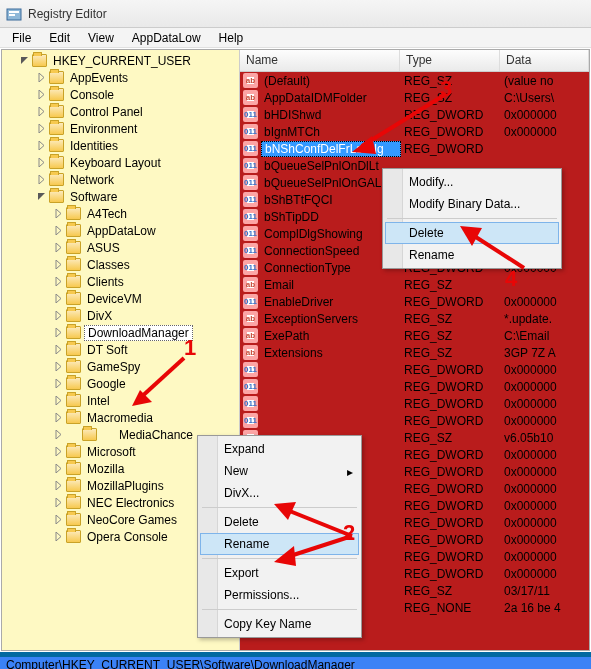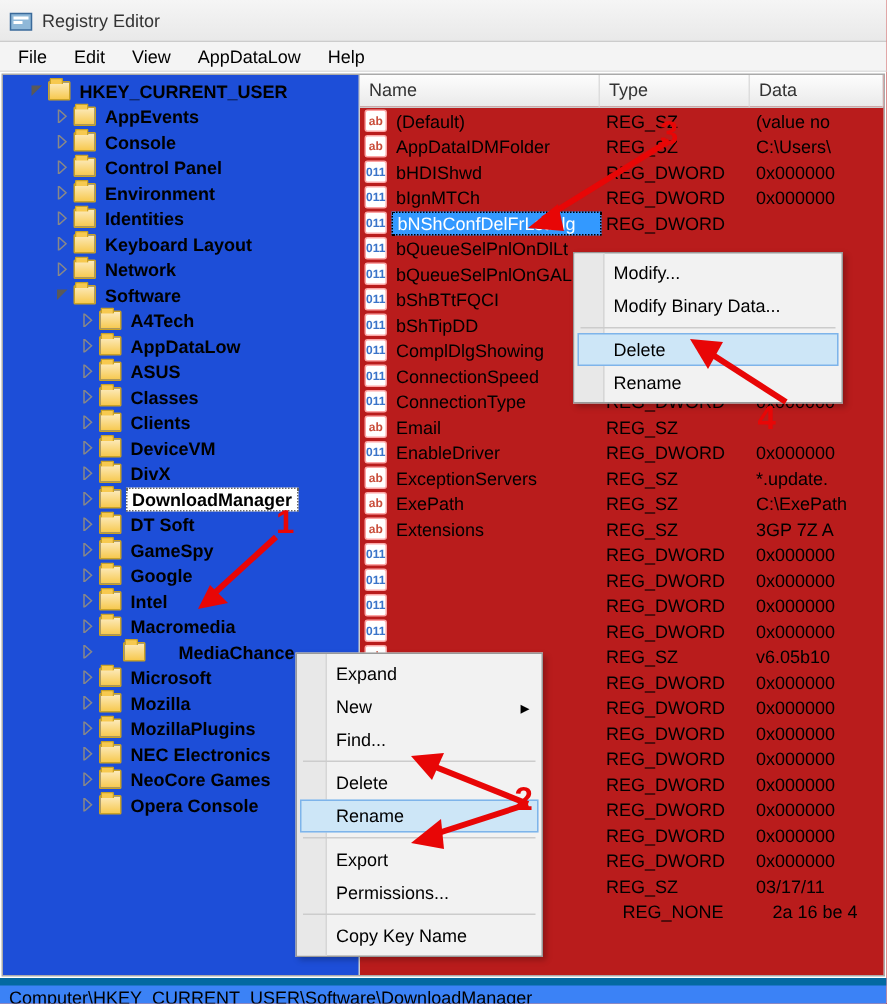--- a/index.html
+++ b/index.html
@@ -40,23 +40,22 @@
     display: flex;
     height: 602px;
     border: 1px solid #aaa;
     margin: 1px;
     position: relative;
   }
   .tree-pane {
     width: 238px;
     border-right: 1px solid #ccc;
     overflow: hidden;
-    background: #1d4ed8;
+    background: #fef9c3;
     padding: 2px 0;
-    font-weight: bold;
   }
   .tree-row {
     display: flex;
     align-items: center;
     height: 17px;
     white-space: nowrap;
     cursor: default;
   }
   .tree-expander {
     width: 11px; height: 11px;
@@ -113,21 +112,21 @@
     display: flex;
     height: 17px;
     align-items: center;
     cursor: default;
   }
   .list-row .cell { padding: 0 3px; white-space: nowrap; overflow: hidden; font-size: 12px; }
   .val-icon {
     width: 15px; height: 15px;
     margin: 0 3px;
     display:inline-flex; align-items:center; justify-content:center;
-    border: 1px solid #fca5a5;
+    border: 4px solid #fca5a5;
     border-radius: 2px;
     flex-shrink:0;
     background:#fff;
   }
   .val-icon.str { color:#c94d3a; font-size:8px; font-weight:bold; }
   .val-icon.bin { color:#3a74c9; font-size:8px; font-weight:bold; }
   .list-row.selected .cell.cname {
     background: #3399ff;
     color: #fff;
     border: 1px dotted #000;
@@ -561,21 +560,21 @@
         <div class="list-row">
           <span class="val-icon str">ab</span>
           <span class="cell cname" style="width: 140px;">ExceptionServers</span>
           <span class="cell" style="width: 100px;">REG_SZ</span>
           <span class="cell" style="flex: 1 1 0%;">*.update.</span>
         </div>
         <div class="list-row">
           <span class="val-icon str">ab</span>
           <span class="cell cname" style="width: 140px;">ExePath</span>
           <span class="cell" style="width: 100px;">REG_SZ</span>
-          <span class="cell" style="flex: 1 1 0%;">C:\ExePath</span>
+          <span class="cell" style="flex: 1 1 0%;">C:\Email</span>
         </div>
         <div class="list-row">
           <span class="val-icon str">ab</span>
           <span class="cell cname" style="width: 140px;">Extensions</span>
           <span class="cell" style="width: 100px;">REG_SZ</span>
           <span class="cell" style="flex: 1 1 0%;">3GP 7Z A</span>
         </div>
         <div class="list-row">
           <span class="val-icon bin">011</span>
           <span class="cell cname" style="width: 140px;"></span>
@@ -656,31 +655,31 @@
         </div>
         <div class="list-row">
           <span class="val-icon bin">011</span>
           <span class="cell cname" style="width: 140px;">LastCheck</span>
           <span class="cell" style="width: 100px;">REG_SZ</span>
           <span class="cell" style="flex: 1 1 0%;">03/17/11</span>
         </div>
         <div class="list-row">
           <span class="val-icon bin">011</span>
           <span class="cell cname" style="width: 140px;">LastCheckQU</span>
-          <span class="cell" style="width: 100px; margin-left: 11px;">REG_NONE</span>
+          <span class="cell" style="width: 100px;">REG_NONE</span>
           <span class="cell" style="flex: 1 1 0%;">2a 16 be 4</span>
         </div>
       </div>
   </div>
 
   <div class="context-menu" id="cm-tree" style="left:195px; top:385px; width:165px;">
     <div class="left-strip"></div>
     <div class="cm-item">Expand</div>
     <div class="cm-item"><span>New</span><span class="arrow">▸</span></div>
-    <div class="cm-item">Find...</div>
+    <div class="cm-item">DivX...</div>
     <div class="cm-sep"></div>
     <div class="cm-item">Delete</div>
     <div class="cm-item hl">Rename</div>
     <div class="cm-sep"></div>
     <div class="cm-item">Export</div>
     <div class="cm-item">Permissions...</div>
     <div class="cm-sep"></div>
     <div class="cm-item">Copy Key Name</div>
   </div>
 

